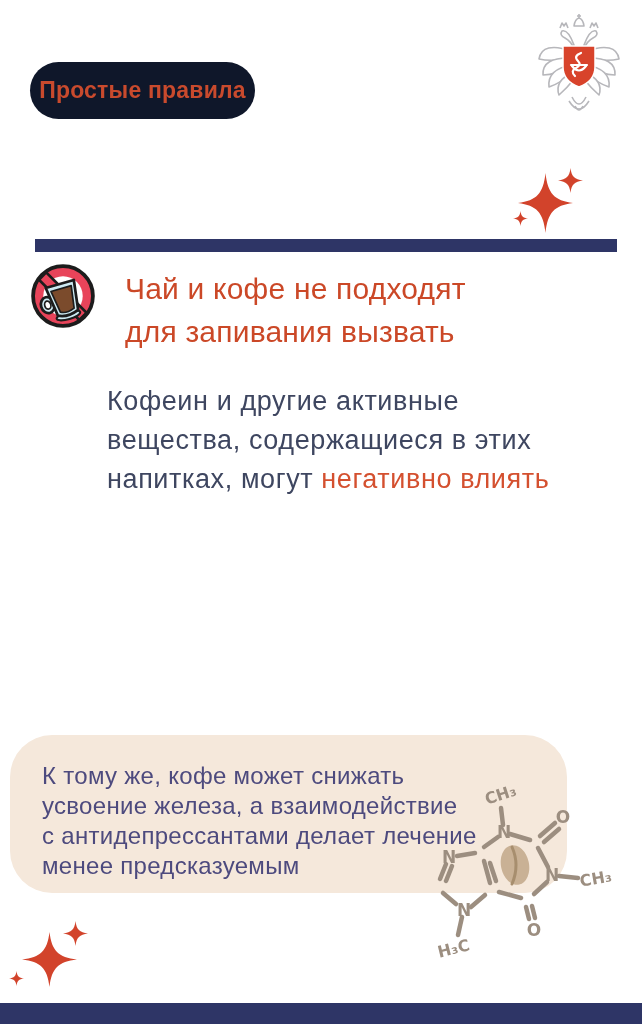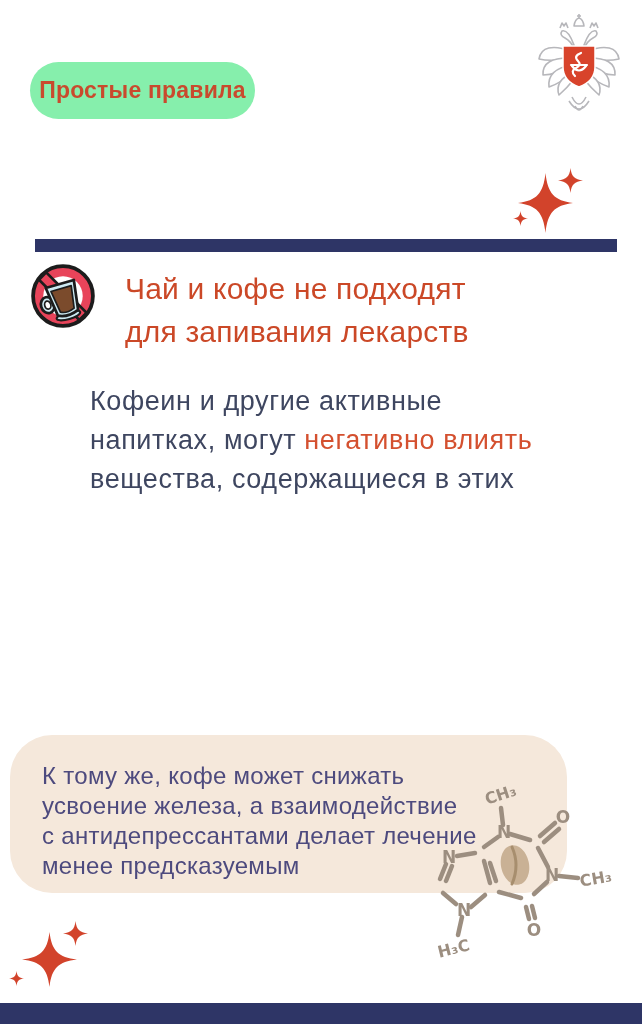--- a/index.html
+++ b/index.html
@@ -3,29 +3,29 @@
 <meta charset="utf-8">
 <style>
   html,body{margin:0;padding:0;background:#ffffff;}
   .poster{
     position:relative;width:642px;height:1024px;background:#ffffff;
     overflow:hidden;font-family:"Liberation Sans",sans-serif;
   }
   .abs{position:absolute;}
   .badge{
     left:30px;top:62px;width:225px;height:57px;border-radius:29px;
-    background:#86efac;display:flex;align-items:center;justify-content:center;
+    background:#0f172a;display:flex;align-items:center;justify-content:center;
   }
   .badge span{color:#c94a2d;font-size:23px;font-weight:700;letter-spacing:.2px;}
   .bar{background:#2e3566;}
   .bar-top{left:35px;top:239px;width:582px;height:13px;}
   .bar-bottom{left:0;top:1003px;width:642px;height:21px;}
   .title{left:125px;top:267px;color:#cb4827;font-size:30px;font-weight:400;line-height:43px;letter-spacing:.2px;}
   .para{color:#3e4660;font-size:27px;line-height:39px;letter-spacing:.6px;}
-  .p1{left:90px;top:382px;}
+  .p1{left:107px;top:382px;}
   .p2{left:97px;top:568px;}
   .hl{color:#d4502f;}
   .note-box{
     left:10px;top:735px;width:557px;height:158px;border-radius:42px;
     background:#f5e8db;box-sizing:border-box;padding:26px 0 0 32px;
   }
   .note-box .line{color:#4d4a7e;font-size:24px;line-height:30px;letter-spacing:.3px;}
   .mol-label{font-family:"DejaVu Sans",sans-serif;font-weight:700;fill:#9c8e80;}
 </style>
 </head>
@@ -83,27 +83,27 @@
       <ellipse cx="52" cy="80" rx="18" ry="5.5" fill="#cdeaf2" stroke="#1c1c1c" stroke-width="3"></ellipse>
       <ellipse cx="27" cy="57" rx="10" ry="12" fill="#cdeaf2" stroke="#1c1c1c" stroke-width="4"></ellipse>
       <ellipse cx="27" cy="57" rx="4.5" ry="6" fill="#ffffff" stroke="#1c1c1c" stroke-width="2.5"></ellipse>
       <path d="M31 32 L74 32 L68 76 Q50 83 37 76 Z" fill="#cdeaf2" stroke="#1c1c1c" stroke-width="4" stroke-linejoin="round"></path>
       <path d="M37 39 L68 39 L63 72 Q50 77 42 72 Z" fill="#7b4b2c" stroke="#1c1c1c" stroke-width="2.5" stroke-linejoin="round"></path>
     </g>
   </svg>
 
   <div class="abs title">
     <div>Чай и кофе не подходят</div>
-    <div>для запивания лекарств</div>
+    <div>для запивания вызвать</div>
   </div>
 
   <div class="abs para p1">
     <div>Кофеин и другие активные</div>
+    <div>вещества, содержащиеся в этих</div>
     <div><span>напитках, могут </span><span class="hl">негативно влиять</span></div>
-    <div>вещества, содержащиеся в этих</div>
   </div>
 
 
   <div class="abs note-box">
     <div class="line">К тому же, кофе может снижать</div>
     <div class="line">усвоение железа, а взаимодействие</div>
     <div class="line">с антидепрессантами делает лечение</div>
     <div class="line">менее предсказуемым</div>
   </div>
 

